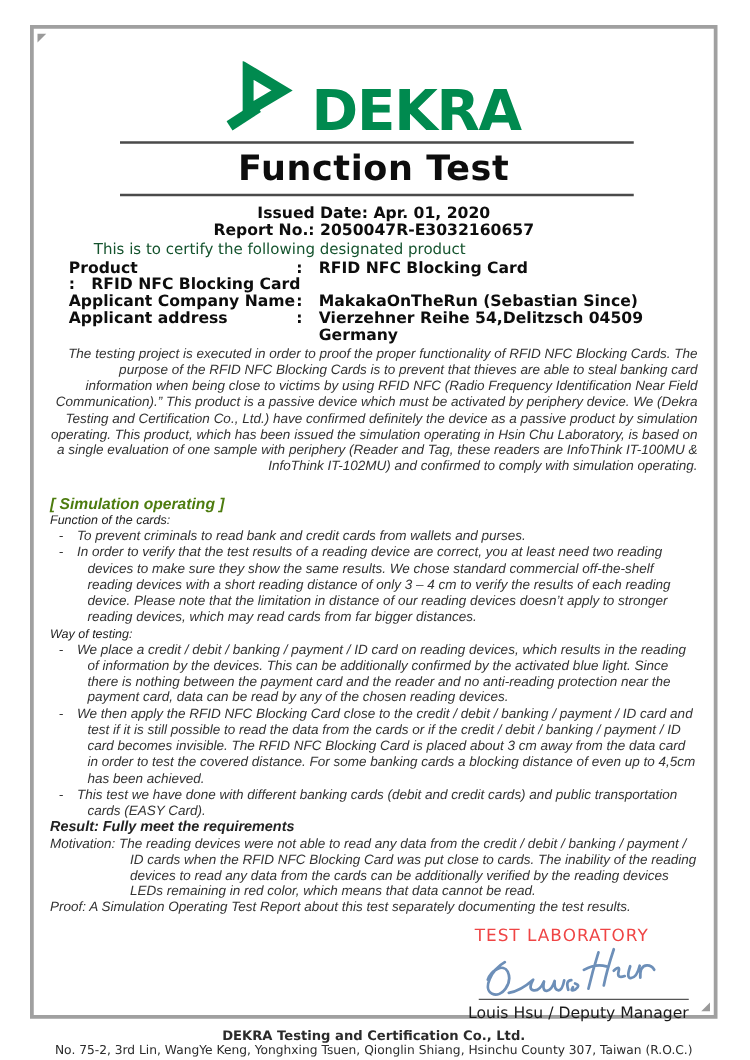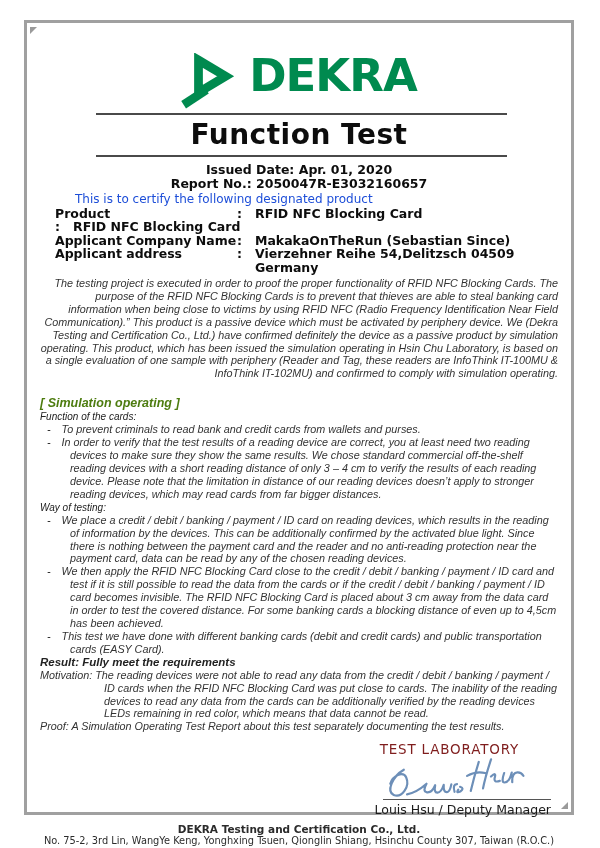--- a/index.html
+++ b/index.html
@@ -15,51 +15,51 @@
   .corner-tl{
     position:absolute;left:3px;top:4px;width:0;height:0;
     border-top:7px solid #9a9a9a;border-right:7px solid transparent;
   }
   .corner-br{
     position:absolute;right:3px;bottom:3px;width:0;height:0;
     border-bottom:7px solid #9a9a9a;border-left:7px solid transparent;
   }
   
   .logo-row{
-    margin-top:30px;height:58px;display:flex;align-items:flex-start;justify-content:center;gap:12px;
+    margin-top:30px;height:58px;display:flex;align-items:flex-end;justify-content:center;gap:12px;
   }
   .logo-text{
     font-size:45px;font-weight:bold;color:#008a4f;letter-spacing:-1px;line-height:1;
     font-family:"DejaVu Sans",sans-serif;
   }
   .rule{border:none;border-top:2px solid #4a4a4a;margin:2px 64px 0 69px;}
   .doc-title{
     text-align:center;font-size:28px;font-weight:bold;color:#0d0d0d;
     margin:3px 0 4px 0;letter-spacing:0.5px;
   }
   .meta{margin-top:6px;text-align:center;font-weight:bold;font-size:12.5px;line-height:13.5px;color:#0d0d0d;}
-  .certify{margin:2px 0 0 48px;font-size:12px;color:#1d4ed8;}
+  .certify{margin:2px 0 0 48px;font-size:12px;color:#14532d;}
   
   .fields{margin:1px 0 0 28px;font-size:12.5px;font-weight:bold;color:#0d0d0d;}
   .frow{display:flex;line-height:13.4px;}
   .flabel{width:182px;flex:0 0 182px;}
   .fcolon{width:18px;flex:0 0 18px;}
   
   .it{font-family:"Liberation Sans",sans-serif;font-style:italic;color:#333;}
   .intro{margin:3px 13px 16px 13px;font-size:10.8px;line-height:12.9px;text-align:right;}
   .sec{margin-left:13px;margin-right:13px;}
   .h-sim{font-size:12.5px;font-weight:bold;line-height:14px;margin-top:1px;color:#4d7c0f;}
   .h-sub{font-size:10px;font-weight:normal;line-height:13px;color:#222;}
   .bullet{font-size:10.8px;line-height:12.9px;padding-left:30px;text-indent:-23px;}
   .bullet::before{content:"-";margin-right:11px;}
   .result{font-size:11.5px;font-weight:bold;line-height:13px;color:#222;}
   .hang{font-size:10.8px;line-height:12.9px;padding-left:64px;text-indent:-64px;}
   .proofline{font-size:10.8px;line-height:12.9px;}
   
-  .lab{margin:8px 52px 0 0;text-align:right;font-size:13.5px;letter-spacing:0.8px;color:#7f1d1d;}
+  .lab{margin:8px 52px 0 0;text-align:right;font-size:13.5px;letter-spacing:0.8px;color:#ef4444;}
   .sigblock{margin:2px 20px 0 0;display:flex;flex-direction:column;align-items:flex-end;padding-left:24px;}
   .sig-svg{width:165px;height:40px;transform:rotate(-3deg);margin-right:6px;}
   .sig-line{width:168px;border:none;border-top:1.5px solid #555;margin:0 0 2px 0;}
   .signer{font-size:12.5px;color:#1a1a1a;}
   
   .footer{margin-top:6px;text-align:center;color:#2b2b2b;}
   .fcompany{font-size:10.5px;font-weight:bold;line-height:12px;}
   .faddr{font-size:9.8px;line-height:11.3px;}
 </style>
 </head>

